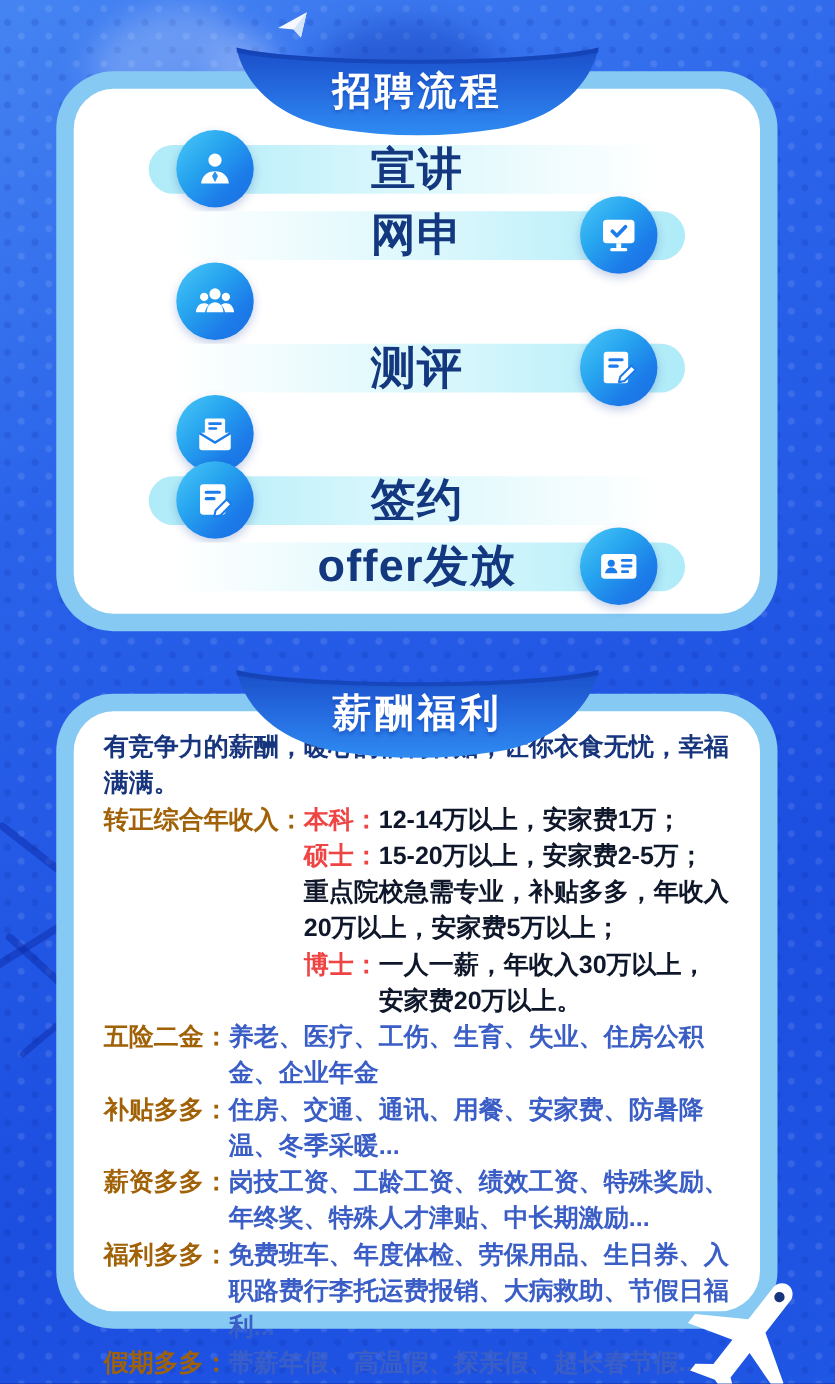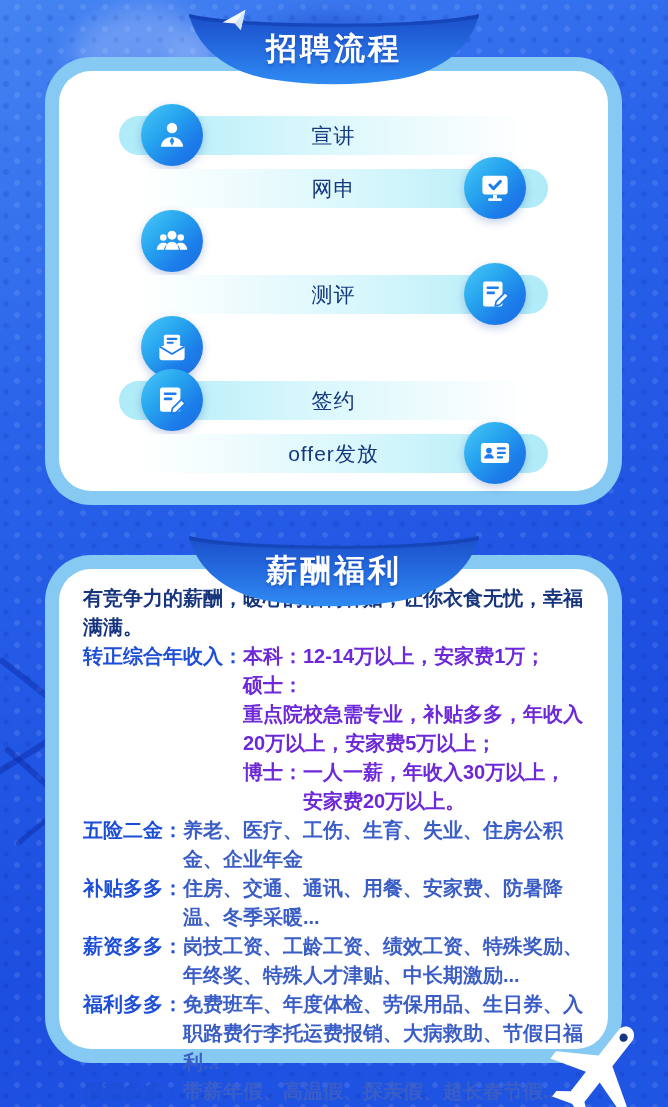--- a/index.html
+++ b/index.html
@@ -26,58 +26,58 @@
   
   .card{
     position:absolute;left:45px;width:577px;background:#86c9f3;border-radius:46px;
     padding:14px;box-sizing:border-box;z-index:2;
   }
   .card-inner{background:#ffffff;border-radius:32px;width:100%;height:100%;box-sizing:border-box;position:relative;}
   #process-card{top:57px;height:448px;}
   #benefits-card{top:555px;height:508px;}
   
   .banner{position:absolute;left:50%;transform:translateX(-50%);width:290px;height:74px;z-index:4;}
-  #process-banner{top:12px;}
+  #process-banner{top:36px;}
   #benefits-banner{top:534px;}
   .banner svg{position:absolute;inset:0;width:100%;height:100%;}
   .banner .banner-text{
     position:absolute;left:0;right:0;top:16px;text-align:center;
     color:#ffffff;font-size:31px;font-weight:bold;letter-spacing:3px;
     text-shadow:0 2px 3px rgba(10,40,140,0.35);
   }
   
   .steps{padding-top:38px;}
   .step-row{position:relative;height:53px;}
   .step-pill{
     position:absolute;left:60px;right:60px;top:7px;bottom:7px;border-radius:21px;
     display:flex;align-items:center;justify-content:center;
   }
   .side-left .step-pill{background:linear-gradient(90deg,#aeebf8 0%,#d9f7fc 45%,#ffffff 95%);}
   .side-right .step-pill{background:linear-gradient(270deg,#aeebf8 0%,#d9f7fc 45%,#ffffff 95%);}
-  .step-label{font-size:21px;font-weight:normal;color:#14387f;letter-spacing:1px;}
+  .step-label{font-size:36px;font-weight:bold;color:#14387f;letter-spacing:1px;}
   .step-icon{
     position:absolute;top:-5px;width:62px;height:62px;border-radius:50%;
     background:linear-gradient(135deg,#4cc8f7 0%,#27a5ef 38%,#1c7ce9 72%,#1a70e1 100%);
     display:flex;align-items:center;justify-content:center;
     box-shadow:0 3px 8px rgba(15,60,160,0.25);
   }
   .side-left .step-icon{left:82px;}
   .side-right .step-icon{right:82px;}
   .step-icon svg{width:36px;height:36px;}
   
   .benefits-body{
     padding:15px 24px 10px 24px;
     font-size:20px;line-height:29px;font-weight:bold;color:#3a5ec6;
   }
   .benefits-body .intro{color:#17357d;margin:0 0 0 0;}
   .hang{display:flex;align-items:flex-start;}
-  .hang .lbl{white-space:nowrap;flex:0 0 auto;color:#1d4ed8;}
+  .hang .lbl{white-space:nowrap;flex:0 0 auto;color:#a16207;}
   .hang .val{flex:1 1 auto;}
-  .sal .lbl2{white-space:nowrap;flex:0 0 auto;color:#6d28d9;}
-  .sal .val{color:#6d28d9;}
+  .sal .lbl2{white-space:nowrap;flex:0 0 auto;color:#ef4444;}
+  .sal .val{color:#0f172a;}
   
   .paper-plane{position:absolute;left:218px;top:6px;width:34px;height:30px;transform:rotate(-12deg);z-index:5;opacity:0.95;}
   .airplane{position:absolute;left:528px;top:1012px;width:150px;height:110px;z-index:6;transform:rotate(38deg);}
 </style>
 </head>
 <body>
 
 <svg width="0" height="0" style="position:absolute">
   <defs>
     <linearGradient id="ribbonGrad" x1="0" y1="0" x2="0" y2="1">
@@ -225,20 +225,21 @@
 
         <div class="hang">
           <span class="lbl">转正综合年收入：</span>
           <div class="val">
             <div class="hang sal">
               <span class="lbl2">本科：</span>
               <div class="val">12-14万以上，安家费1万；</div>
             </div>
             <div class="hang sal">
               <span class="lbl2">硕士：</span>
+              <div class="val">15-20万以上，安家费2-5万；</div>
             </div>
             <div class="hang sal">
               <span class="lbl2"></span>
               <div class="val">重点院校急需专业，补贴多多，年收入20万以上，安家费5万以上；</div>
             </div>
             <div class="hang sal">
               <span class="lbl2">博士：</span>
               <div class="val">一人一薪，年收入30万以上，安家费20万以上。</div>
             </div>
           </div>

